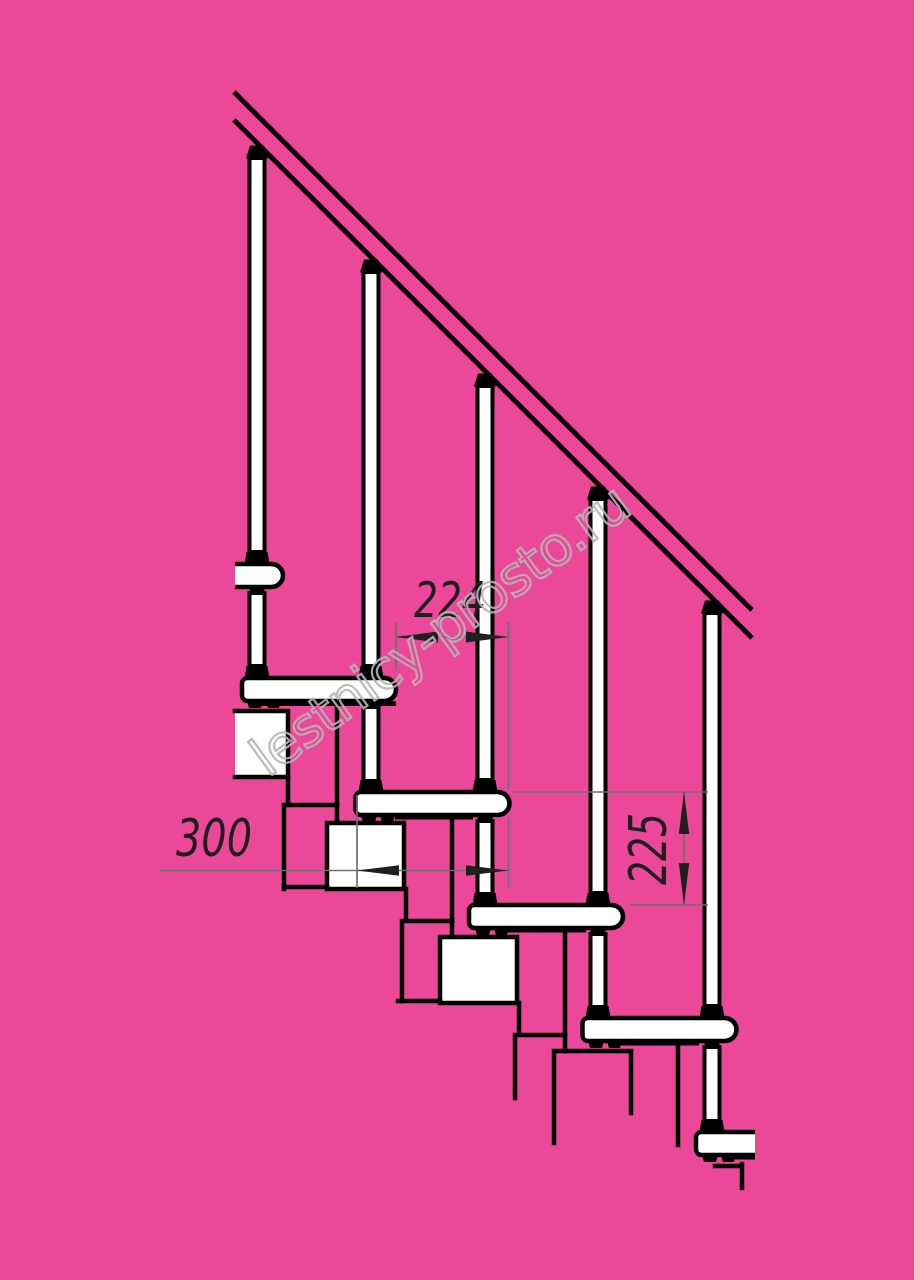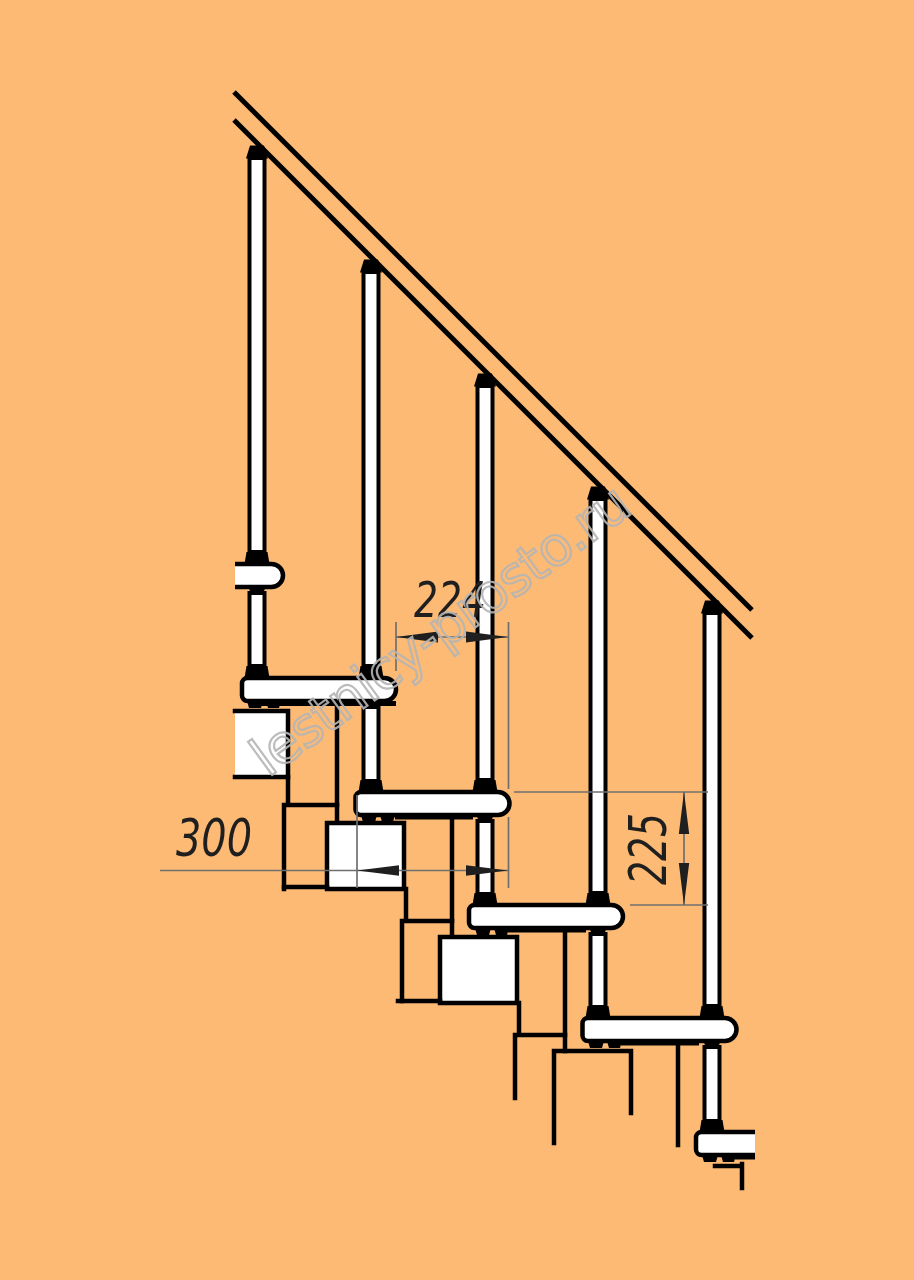--- a/index.html
+++ b/index.html
@@ -8,21 +8,21 @@
     background: #ffffff;
     width: 914px;
     height: 1280px;
     overflow: hidden;
     font-family: "DejaVu Sans", sans-serif;
   }
   .canvas {
     position: relative;
     width: 914px;
     height: 1280px;
-    background: #fdba74;
+    background: #ec4899;
   }
   svg { display: block; }
   text.dim {
     font-family: "DejaVu Sans", sans-serif;
     font-style: italic;
     fill: #1f1f1f;
   }
   text.wm {
     font-family: "DejaVu Sans", sans-serif;
     fill: none;

